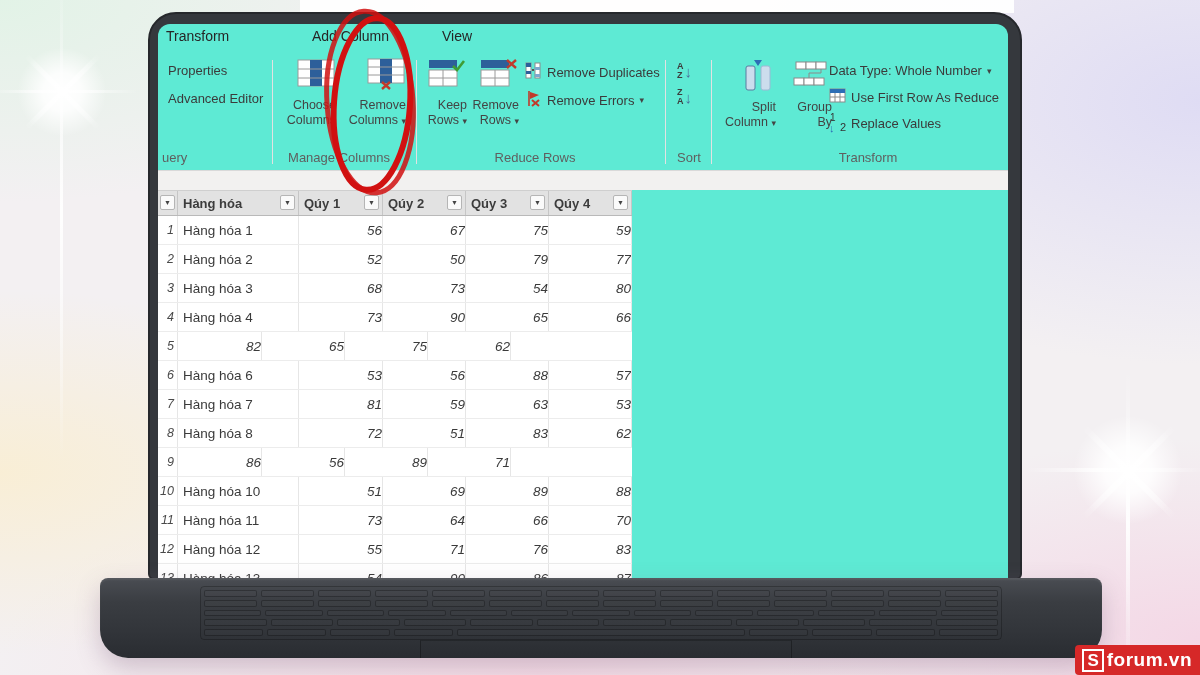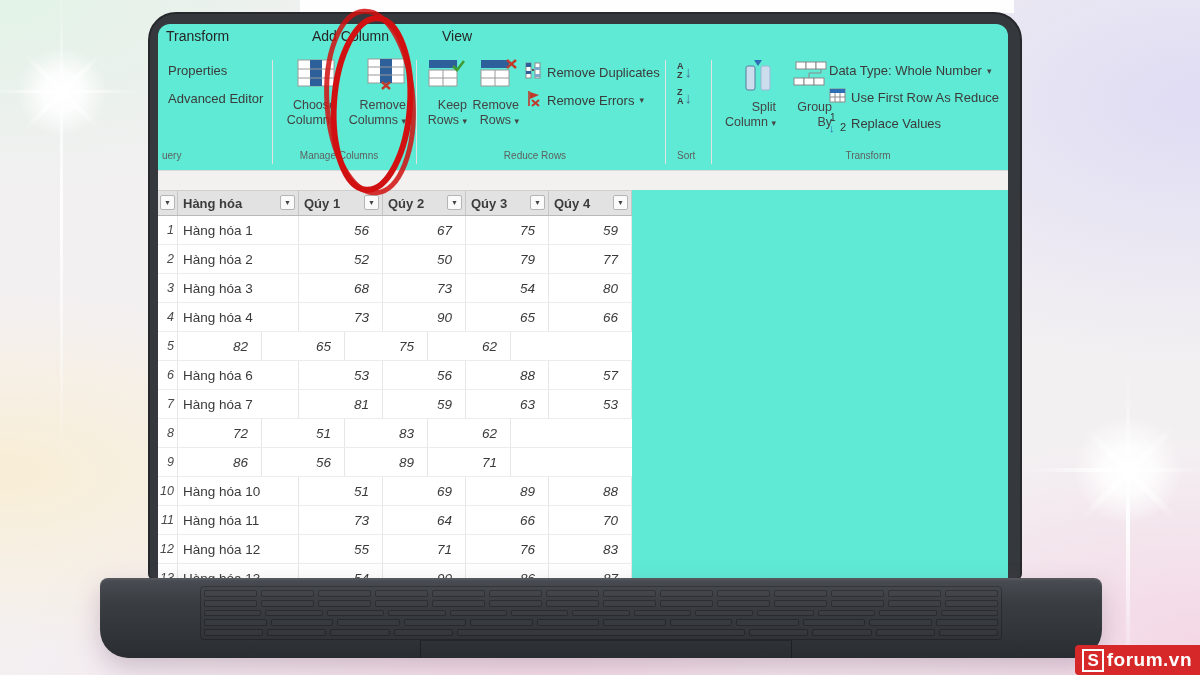--- a/index.html
+++ b/index.html
@@ -32,21 +32,21 @@
   .kb-key{flex:1;border:1px solid rgba(0,0,0,.28);border-radius:2px;background:rgba(255,255,255,.015);}
   .trackpad{position:absolute;left:320px;top:62px;width:370px;height:17px;
     border-left:1px solid rgba(0,0,0,.3);border-right:1px solid rgba(0,0,0,.3);border-top:1px solid rgba(0,0,0,.22);}
   
   .tab{position:absolute;top:4px;font-size:14px;color:#262626;}
   .rb-label{position:absolute;font-size:13px;color:#3b3b3b;white-space:nowrap;}
   .rb-sep{position:absolute;top:36px;width:1px;height:104px;background:#e2e2e2;}
   .rb-btn{position:absolute;top:34px;width:64px;text-align:right;cursor:default;}
   .rb-btn .lines{margin-top:4px;font-size:12.5px;color:#444;line-height:15px;white-space:nowrap;}
   .rb-small{position:absolute;display:flex;align-items:center;gap:5px;font-size:13px;color:#3b3b3b;white-space:nowrap;}
-  .grp-label{position:absolute;top:126px;font-size:10px;color:#5f5f5f;white-space:nowrap;}
+  .grp-label{position:absolute;top:126px;font-size:13px;color:#5f5f5f;white-space:nowrap;}
   .center{transform:translateX(-50%);}
   .ribbon-divider{position:absolute;left:0;top:146px;width:100%;height:1px;background:#d9d9d9;}
   .ribbon-gap{position:absolute;left:0;top:147px;width:100%;height:19px;background:#f2f1f0;}
   .dd{font-size:9px;color:#444;}
   
   .azicon{display:flex;align-items:center;height:22px;}
   .azicon .lt{display:flex;flex-direction:column;font-size:9px;font-weight:bold;color:#3c3c3c;line-height:9px;}
   .azicon .ar{font-size:15px;color:#4a6f9c;line-height:15px;margin-left:1px;}
   
   .rvicon{position:relative;width:17px;height:18px;}
@@ -58,21 +58,21 @@
   .pq-header{display:flex;height:24px;border-top:1px solid #cfcfcf;border-bottom:1px solid #b9b9b9;background:#e2e2e2;}
   .pq-h{box-sizing:border-box;border-right:1px solid #c6c6c6;display:flex;align-items:center;
     font-size:13px;font-weight:bold;color:#3c3c3c;padding-left:5px;position:relative;}
   .filter-btn{position:absolute;right:3px;top:4px;width:15px;height:15px;background:#fafafa;border:1px solid #b5b5b5;
     border-radius:2px;display:flex;align-items:center;justify-content:center;font-size:7px;color:#444;box-sizing:border-box;}
   .pq-row{display:flex;height:28px;border-bottom:1px solid #ececec;background:#fff;}
   .pq-cell{box-sizing:border-box;border-right:1px solid #e6e6e6;font-size:13.5px;color:#3a3a3a;
     display:flex;align-items:center;overflow:hidden;}
   .c-num{width:20px;justify-content:flex-end;padding-right:3px;font-style:italic;font-size:12.5px;color:#4a4a4a;}
   .c-name{width:121px;padding-left:5px;}
-  .c-val{justify-content:flex-end;padding-right:13px;font-style:italic;}
+  .c-val{justify-content:flex-end;font-style:italic;}
   .w0{width:20px;} .w1{width:121px;} .w2{width:84px;} .w3{width:83px;} .w4{width:83px;} .w5{width:83px;}
   
   .annot{position:absolute;left:318px;top:4px;z-index:9;pointer-events:none;}
   
   .watermark{position:absolute;right:0;top:645px;height:30px;background:#d62828;border-radius:4px 0 0 4px;
     display:flex;align-items:center;padding:0 8px 0 7px;z-index:10;}
   .watermark .sbox{color:#fff;font-weight:bold;font-size:17px;border:2px solid #fff;padding:0 3px;line-height:19px;margin-right:3px;}
   .watermark .wtxt{color:#fff;font-weight:bold;font-size:19px;letter-spacing:.5px;}
   .icon{display:inline-block;}
 </style>
@@ -354,20 +354,21 @@
             <div class="pq-row">
               <div class="pq-cell c-num w0">7</div>
               <div class="pq-cell c-name w1">Hàng hóa 7</div>
               <div class="pq-cell c-val w2">81</div>
               <div class="pq-cell c-val w3">59</div>
               <div class="pq-cell c-val w4">63</div>
               <div class="pq-cell c-val w5">53</div>
             </div>
             <div class="pq-row">
               <div class="pq-cell c-num w0">8</div>
+              <div class="pq-cell c-name w1">Hàng hóa 8</div>
               <div class="pq-cell c-val w2">72</div>
               <div class="pq-cell c-val w3">51</div>
               <div class="pq-cell c-val w4">83</div>
               <div class="pq-cell c-val w5">62</div>
             </div>
             <div class="pq-row">
               <div class="pq-cell c-num w0">9</div>
               <div class="pq-cell c-val w2">86</div>
               <div class="pq-cell c-val w3">56</div>
               <div class="pq-cell c-val w4">89</div>

